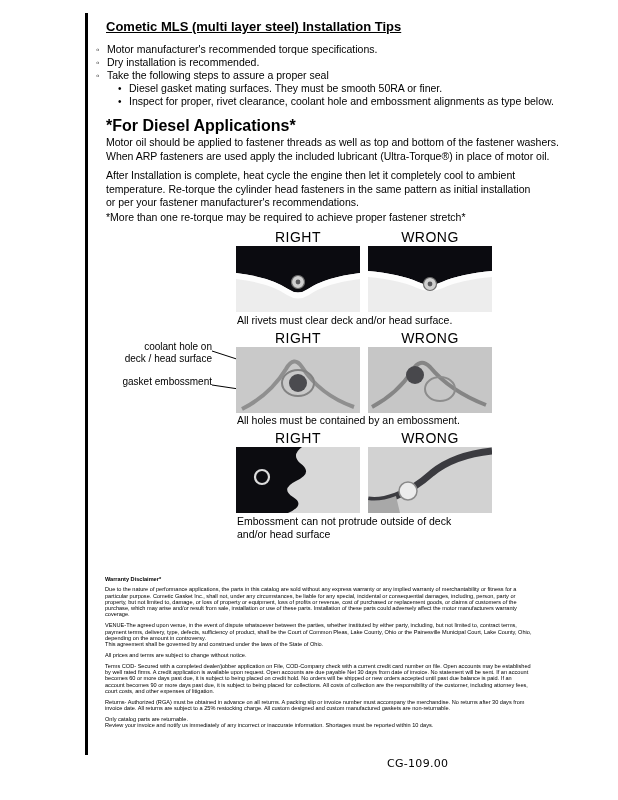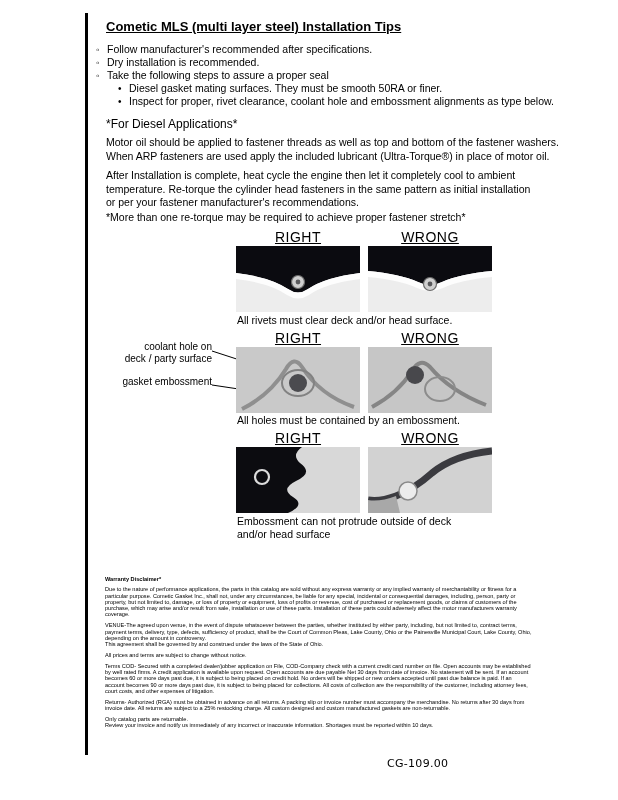--- a/index.html
+++ b/index.html
@@ -36,22 +36,22 @@
   .bullet { display: flex; }
   .bullet .marker {
     width: 11px;
     flex: 0 0 11px;
     font-size: 10px;
   }
   .sub-bullets { margin-left: 22px; }
   .diesel-heading {
     position: absolute;
     left: 106px; top: 117px;
-    font-size: 12px;
-    font-weight: normal;
+    font-size: 16px;
+    font-weight: bold;
   }
   .body-para {
     position: absolute;
     left: 106px;
     width: 502px;
     font-size: 10.5px;
     line-height: 13.5px;
     white-space: pre-line;
   }
   .para1 { top: 136px; }
@@ -66,21 +66,20 @@
   .fig-row.r1 { top: 229px; }
   .fig-row.r2 { top: 330px; }
   .fig-row.r3 { top: 430px; }
   .fig-col { width: 124px; }
   .fig-label {
     text-align: center;
     font-size: 14px;
     line-height: 16px;
     letter-spacing: 0.5px;
     margin-bottom: 1px;
-    text-decoration: underline;
   }
   .fig-img { display: block; width: 124px; height: 66px; }
   .fig-caption {
     position: absolute;
     left: 237px;
     font-size: 10.5px;
     line-height: 13px;
     white-space: pre-line;
   }
   .cap1 { top: 314px; }
@@ -132,21 +131,21 @@
 
 <div class="page">
 
   <div class="left-rule"></div>
 
   <div class="title">Cometic MLS (multi layer steel) Installation Tips</div>
 
   <div class="bullets">
     <div class="bullet">
       <span class="marker">◦</span>
-      <span>Follow manufacturer's recommended after specifications.</span>
+      <span>Motor manufacturer's recommended torque specifications.</span>
     </div>
     <div class="bullet">
       <span class="marker">◦</span>
       <span>Dry installation is recommended.</span>
     </div>
     <div class="bullet">
       <span class="marker">◦</span>
       <span>Take the following steps to assure a proper seal</span>
     </div>
     <div class="sub-bullets">
@@ -187,21 +186,21 @@
         <path d="M0,0 H124 V25 Q92,28 74,36 Q62,42 50,36 Q32,28 0,25 Z" fill="#0b0b10"></path>
         <path d="M0,25 Q32,28 50,36 Q62,42 74,36 Q92,28 124,25 V31 Q92,34 75,42 Q62,48 49,42 Q32,34 0,31 Z" fill="#fdfdfd"></path>
         <circle cx="62" cy="38" r="6.5" fill="#cfcfcf" stroke="#6a6a6a" stroke-width="1.2"></circle>
         <circle cx="62" cy="38" r="2.4" fill="#59595c"></circle>
       </svg>
     </div>
   </div>
   <div class="fig-caption cap1">All rivets must clear deck and/or head surface.</div>
 
   <div class="annotation ann1">coolant hole on
-deck / party surface</div>
+deck / head surface</div>
   <div class="annotation ann2">gasket embossment</div>
   <svg class="leaders" viewBox="0 0 100 64">
     <line x1="0" y1="10" x2="80" y2="36" stroke="#000" stroke-width="1"></line>
     <line x1="0" y1="44" x2="40" y2="50" stroke="#000" stroke-width="1"></line>
   </svg>
 
   <div class="fig-row r2">
     <div class="fig-col">
       <div class="fig-label">RIGHT</div>
       <svg class="fig-img" viewBox="0 0 124 66">

